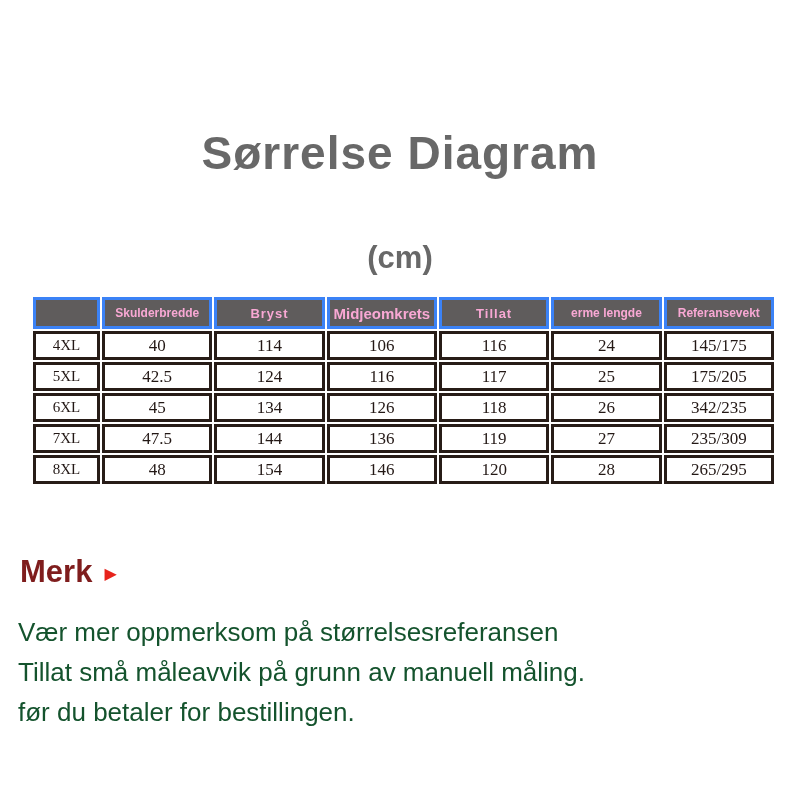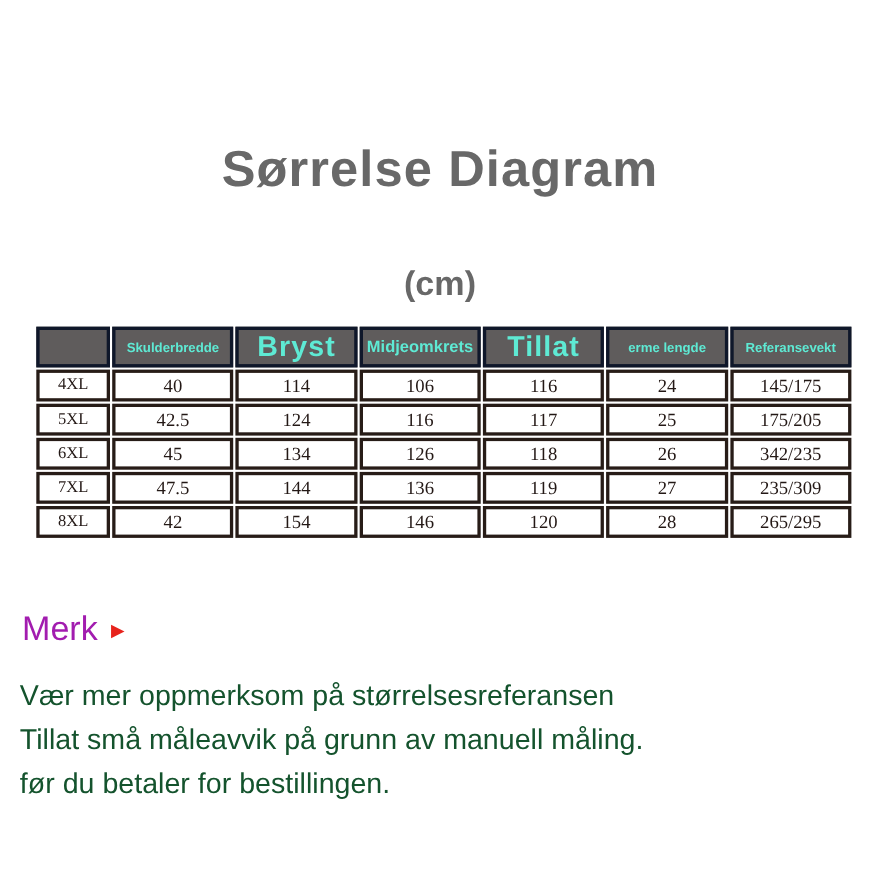--- a/index.html
+++ b/index.html
@@ -42,29 +42,29 @@
     top: 295px;
     width: 745px;
     table-layout: fixed;
     border-collapse: separate;
     border-spacing: 2px;
   }
   col.c0 { width: 9.2%; }
   col.cn { width: 15.13%; }
   .size-chart th {
     background: #5f5c5c;
-    color: #5eead4;
-    border: 3px solid #0f172a;
+    color: #f9a8d4;
+    border: 3px solid #3b82f6;
     height: 26px;
     font-weight: bold;
     font-size: 12px;
     text-align: center;
     padding: 0;
   }
-  .size-chart th.hdr-big   { font-size: 26px; letter-spacing: 1px; }
+  .size-chart th.hdr-big   { font-size: 13px; letter-spacing: 1px; }
   .size-chart th.hdr-mid   { font-size: 15px; }
   .size-chart th.hdr-small { font-size: 12px; }
   .size-chart td {
     background: #ffffff;
     border: 3px solid #271c17;
     height: 23px;
     font-size: 17px;
     color: #231815;
     text-align: center;
     padding: 0;
@@ -74,22 +74,22 @@
   .note-row {
     position: absolute;
     left: 20px;
     top: 554px;
     display: flex;
     align-items: center;
     gap: 12px;
   }
   .note-label {
     font-size: 31px;
-    font-weight: normal;
-    color: #a21caf;
+    font-weight: bold;
+    color: #7f1d1d;
     text-align: center;
   }
   .note-arrow {
     font-size: 16px;
     color: #e7231c;
     line-height: 1;
     padding-top: 4px;
   }
   .note-text {
     position: absolute;
@@ -163,21 +163,21 @@
         <td class="size-cell">7XL</td>
         <td>47.5</td>
         <td>144</td>
         <td>136</td>
         <td>119</td>
         <td>27</td>
         <td>235/309</td>
       </tr>
       <tr>
         <td class="size-cell">8XL</td>
-        <td>42</td>
+        <td>48</td>
         <td>154</td>
         <td>146</td>
         <td>120</td>
         <td>28</td>
         <td>265/295</td>
       </tr>
     </tbody>
   </table>
 
   <div class="note-row">

